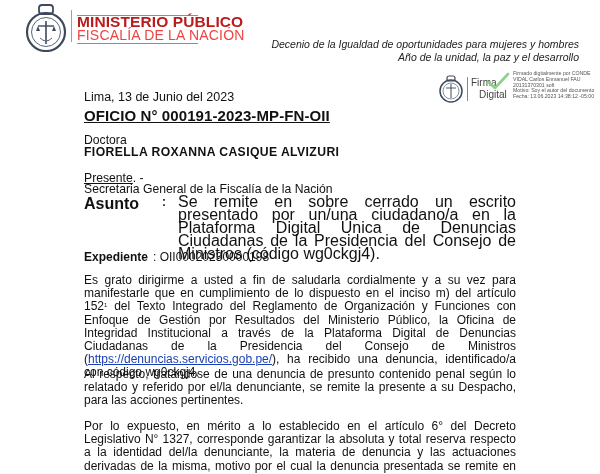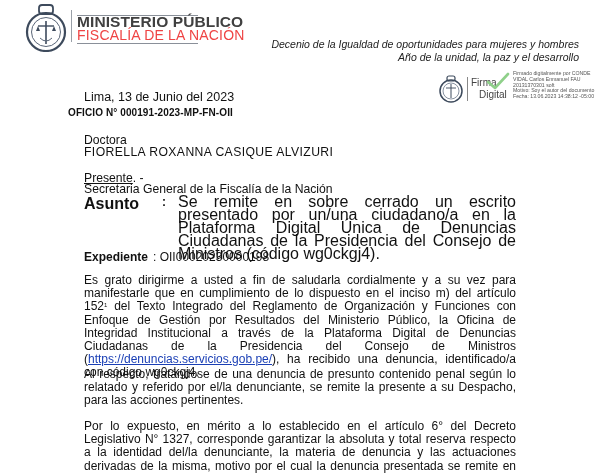--- a/index.html
+++ b/index.html
@@ -5,40 +5,40 @@
   html, body { margin:0; padding:0; }
   body {
     width:600px; height:474px; overflow:hidden; background:#ffffff;
     font-family:"Liberation Sans", sans-serif; color:#111;
     position:relative;
   }
   .abs { position:absolute; }
   
   #logo-seal { left:24px; top:2px; width:44px; height:50px; }
   #logo-divider { left:71px; top:10px; width:1px; height:32px; background:#9aa0a8; }
-  #logo-title { left:77px; top:14px; font-size:15.5px; font-weight:bold; color:#404040; letter-spacing:0.1px; line-height:16px; }
+  #logo-title { left:77px; top:14px; font-size:15.5px; font-weight:bold; color:#b91c1c; letter-spacing:0.1px; line-height:16px; }
   #logo-sub { left:77px; top:27px; font-size:14px; color:#ef4444; line-height:16px; letter-spacing:0.2px; }
   #logo-line1 { left:77px; top:15px; width:121px; height:1px; background:#8a9099; }
   #logo-line2 { left:77px; top:43px; width:121px; height:1px; background:#8a9099; }
 
   .motto { right:21px; font-size:10.5px; font-style:italic; color:#222; text-align:right; line-height:13px;margin-top:32px; }
   #motto1 { top:6px; }
   #motto2 { top:19px; }
 
   
   #fd-seal { left:438px; top:74px; width:26px; height:30px; }
   #fd-divider { left:467px; top:77px; width:1px; height:24px; background:#888; }
   #fd-label1 { left:471px; top:77px; font-size:10px; color:#444; line-height:11px; }
   #fd-label2 { left:471px; top:89px; font-size:10px; color:#444; line-height:11px;padding-left:8px; }
   #fd-check { left:486px; top:71px; width:24px; height:20px; }
   #fd-info { left:513px; top:71px; font-size:5.2px; line-height:5.8px; color:#555; white-space:pre; }
   #date { left:84px; top:90px; font-size:12.5px; }
-  #oficio { left:68px; top:107px; font-size:10px; font-weight:bold; letter-spacing:0.1px; }
+  #oficio { left:84px; top:107px; font-size:15px; font-weight:bold; letter-spacing:0.1px;text-decoration:underline; }
   #recipient-title { left:84px; top:133px; font-size:12.2px; }
-  #recipient-name { left:84px; top:145px; font-size:12.2px; font-weight:normal; letter-spacing:0.4px; }
+  #recipient-name { left:84px; top:145px; font-size:12.2px; font-weight:bold; letter-spacing:0.4px; }
   #recipient-role { left:84px; top:158px; font-size:12.2px;margin-top:24px; }
   #presente { left:84px; top:171px; font-size:12.2px; }
   #presente u { text-decoration:underline;margin-top:17px; }
 
   #asunto-label { left:84px; top:195px; font-size:16px; font-weight:bold; }
   #asunto-colon { left:162px; top:195px; font-size:12px; font-weight:bold; }
   #asunto-text { left:178px; top:195px; width:338px; text-align:justify; font-size:16px; line-height:13px; }
 
   #exp-label { left:84px; top:250px; font-size:12px; font-weight:bold; }
   #exp-value { left:153px; top:250px; font-size:12px; }

